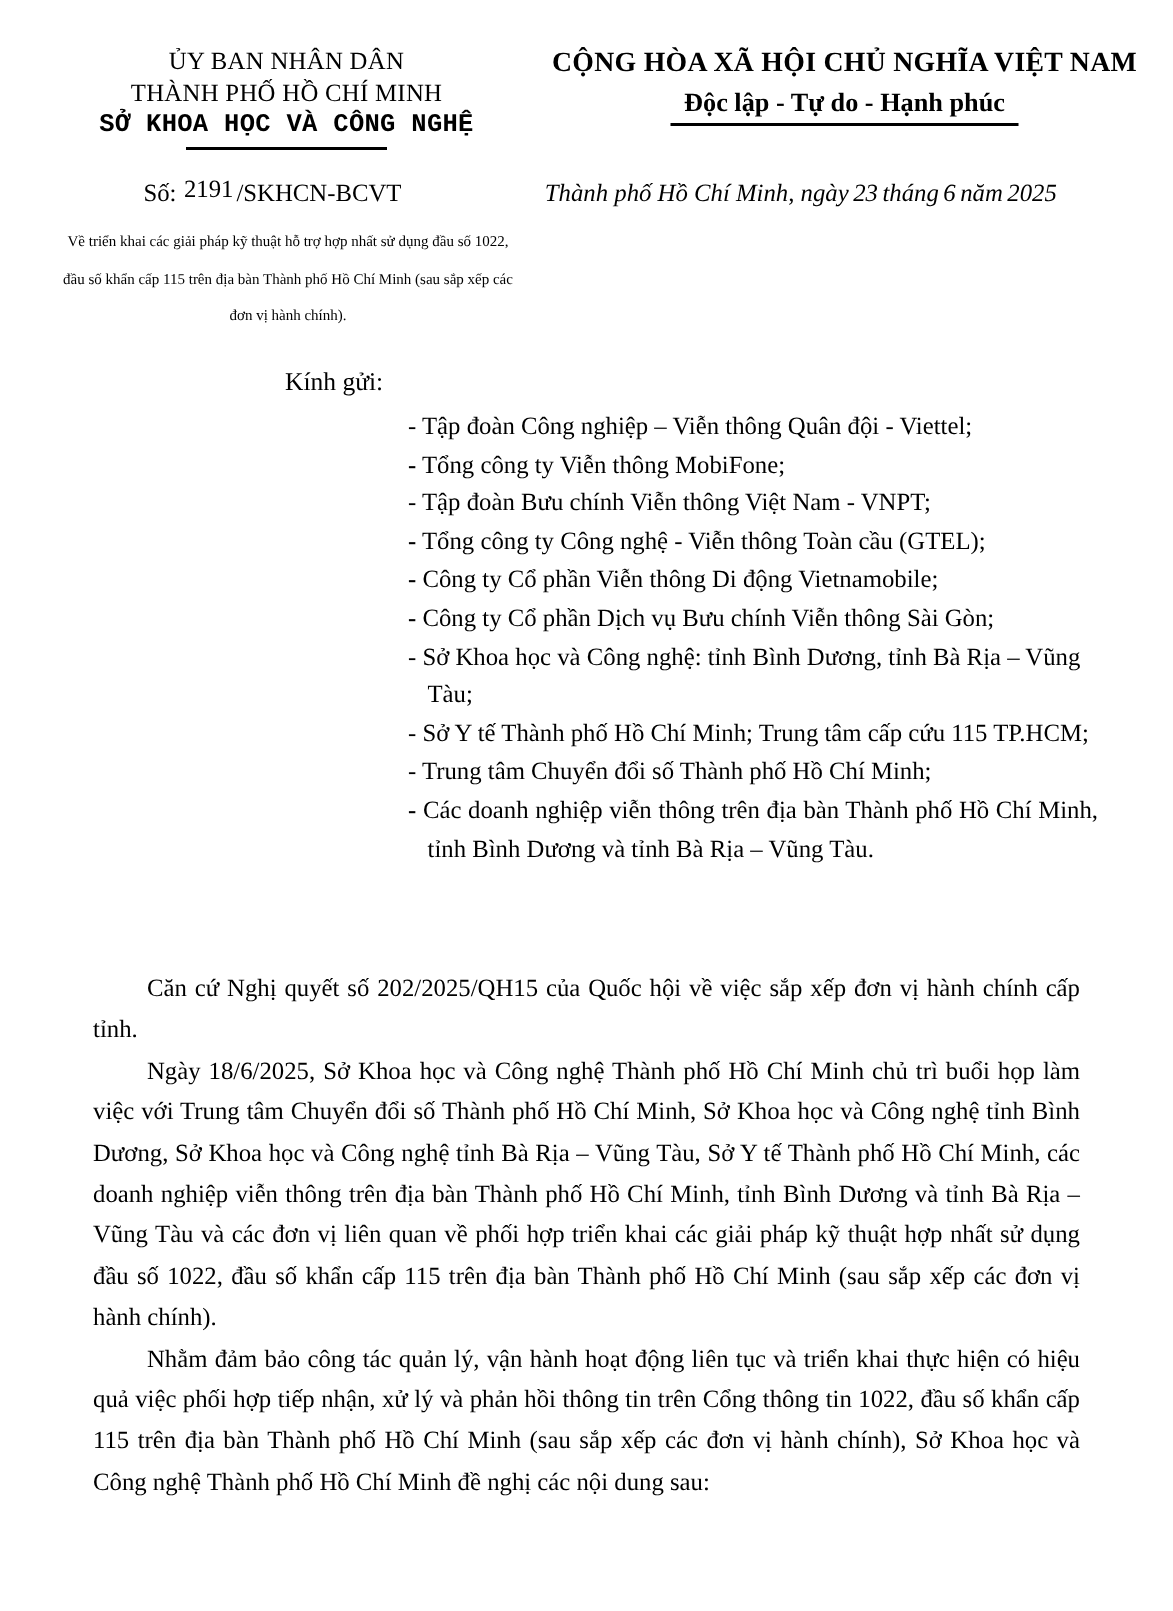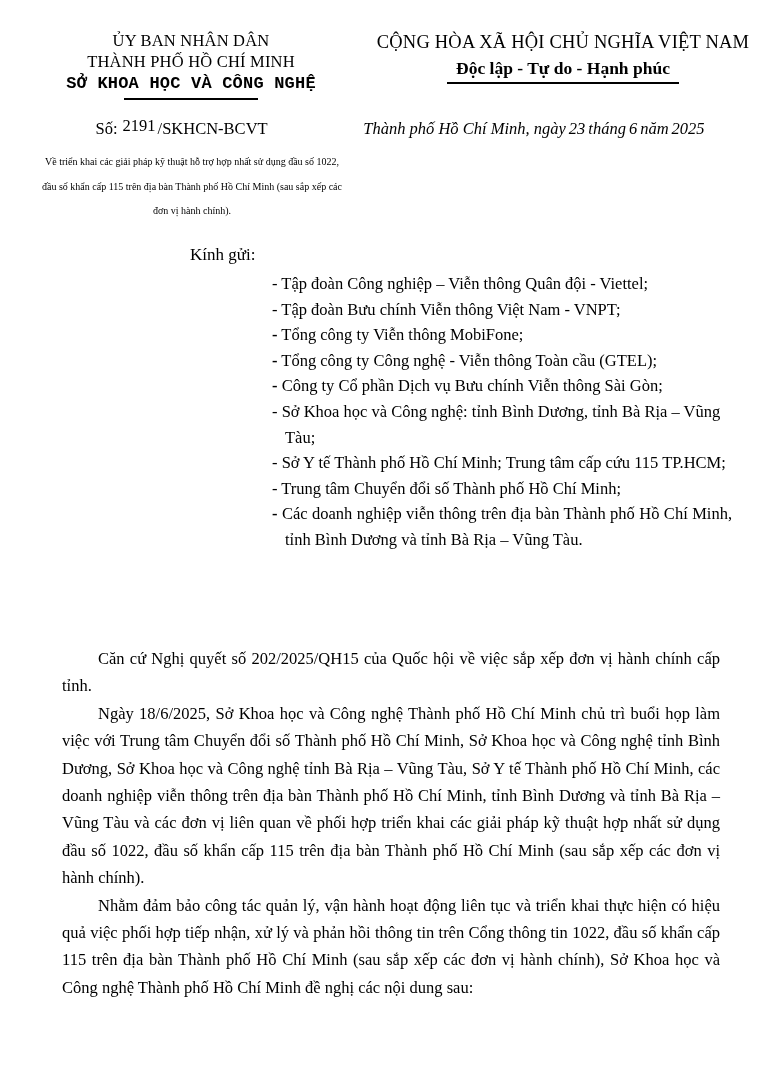--- a/index.html
+++ b/index.html
@@ -64,21 +64,21 @@
   }
   .rule-left {
     width: 134px;
     height: 1.6px;
     background: #000;
     margin: 3px auto 0 auto;
   }
 
   .nation-line {
     font-size: 18.5px;
-    font-weight: normal;
+    font-weight: bold;
     line-height: 24px;
     letter-spacing: 0.2px;
     white-space: nowrap;
   }
   .motto-line {
     font-size: 17.5px;
     font-weight: bold;
     line-height: 24px;
     margin-top: 2px;
     white-space: nowrap;
@@ -222,30 +222,34 @@
   <div class="subject">Về triển khai các giải pháp kỹ thuật hỗ trợ hợp nhất sử dụng đầu số 1022, đầu số khẩn cấp 115 trên địa bàn Thành phố Hồ Chí Minh (sau sắp xếp các đơn vị hành chính).</div>
 
   <div class="recipients">
     <div class="kinhgui">Kính gửi:</div>
     <div class="rcp-list">
       <div class="rcp-item">
         <span class="rcp-dash">-</span>
         <span>Tập đoàn Công nghiệp – Viễn thông Quân đội - Viettel;</span>
       </div>
       <div class="rcp-item">
+        <span class="rcp-dash bold">-</span>
+        <span>Tổng công ty Viễn thông MobiFone;</span>
+      </div>
+      <div class="rcp-item">
         <span class="rcp-dash">-</span>
         <span>Tập đoàn Bưu chính Viễn thông Việt Nam - VNPT;</span>
       </div>
       <div class="rcp-item">
         <span class="rcp-dash bold">-</span>
-        <span>Tổng công ty Viễn thông MobiFone;</span>
-      </div>
-      <div class="rcp-item">
-        <span class="rcp-dash bold">-</span>
         <span>Tổng công ty Công nghệ - Viễn thông Toàn cầu (GTEL);</span>
+      </div>
+      <div class="rcp-item">
+        <span class="rcp-dash bold">-</span>
+        <span>Công ty Cổ phần Viễn thông Di động Vietnamobile;</span>
       </div>
       <div class="rcp-item">
         <span class="rcp-dash bold">-</span>
         <span>Công ty Cổ phần Dịch vụ Bưu chính Viễn thông Sài Gòn;</span>
       </div>
       <div class="rcp-item">
         <span class="rcp-dash">-</span>
         <span>Sở Khoa học và Công nghệ: tỉnh Bình Dương, tỉnh Bà Rịa – Vũng Tàu;</span>
       </div>
       <div class="rcp-item">

